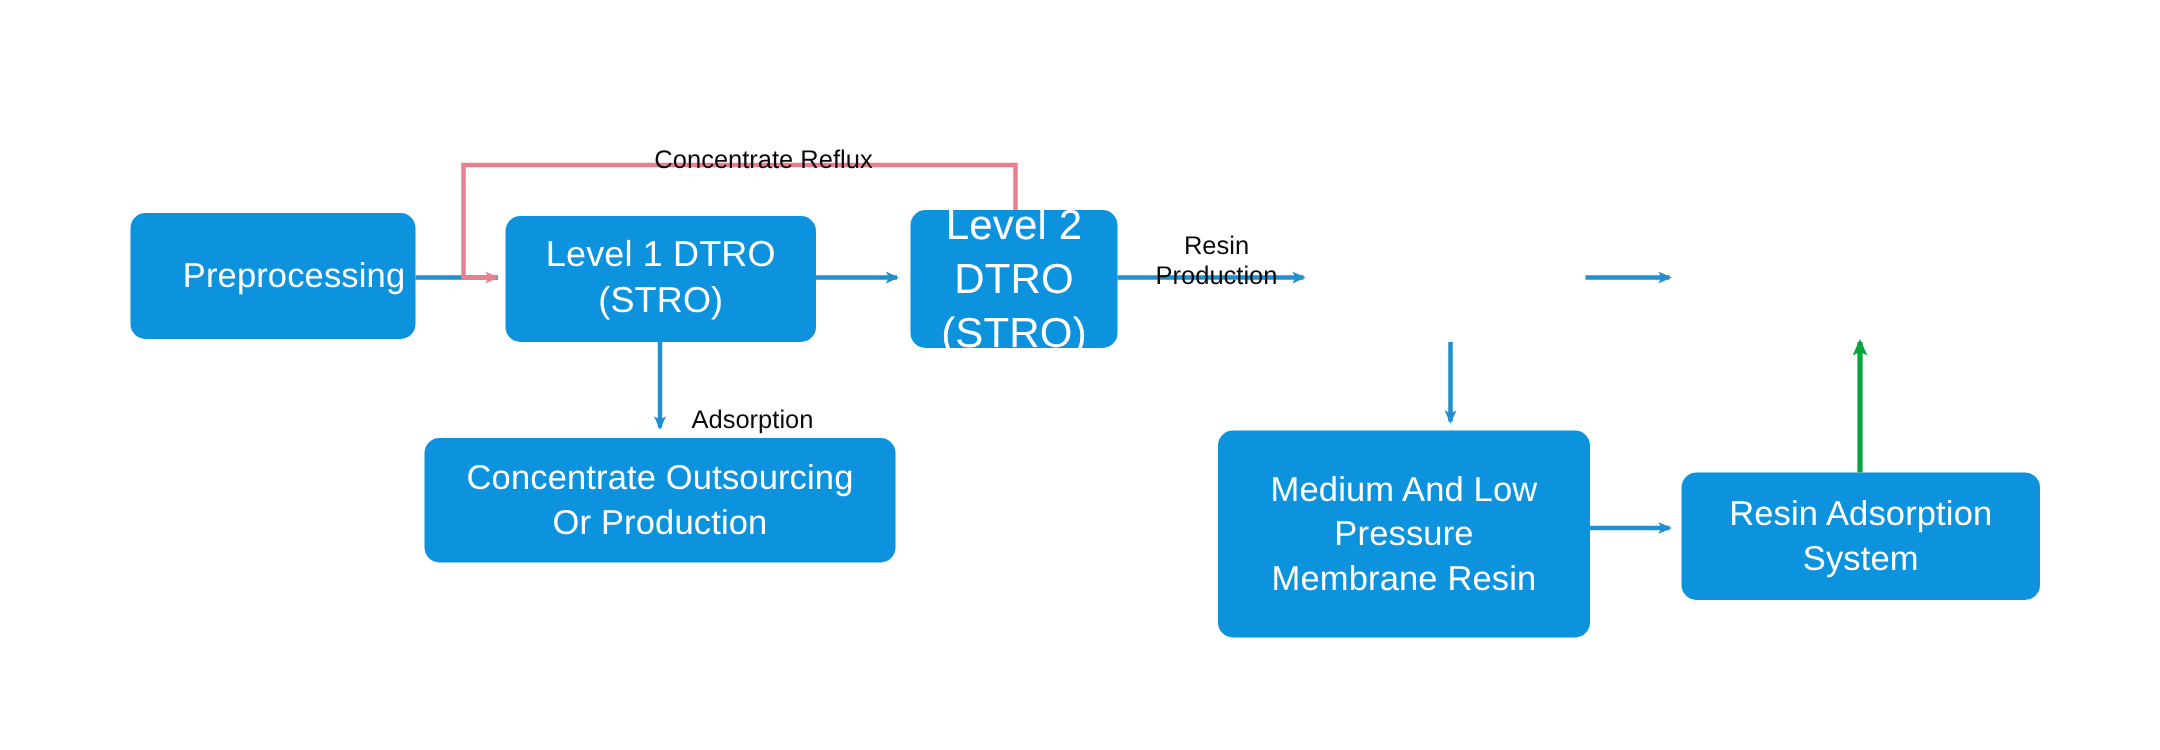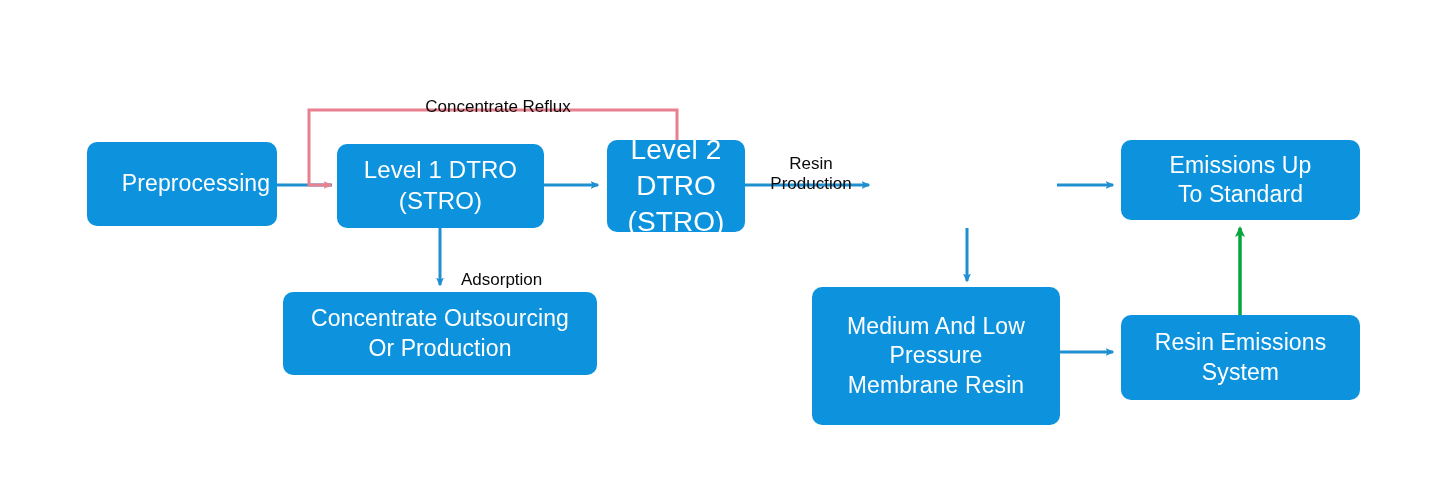--- a/index.html
+++ b/index.html
@@ -102,42 +102,38 @@
 (STRO)</span>
   </div>
 
   <div class="node" style="left:607px; top:140px; width:138px; height:92px; font-size:28px;">
     <span class="node-label">Level 2
 DTRO
 (STRO)</span>
   </div>
 
 
-  <div class="node" style="left:1121px; top:140px; width:239px; height:80px; font-size:23px;">
-    <span class="node-label">Emissions Up
-To Standard</span>
-  </div>
 
   <div class="node" style="left:283px; top:292px; width:314px; height:83px; font-size:23px;">
     <span class="node-label">Concentrate Outsourcing
 Or Production</span>
   </div>
 
   <div class="node" style="left:812px; top:287px; width:248px; height:138px; font-size:23px;">
     <span class="node-label">Medium And Low
 Pressure
 Membrane Resin</span>
   </div>
 
   <div class="node" style="left:1121px; top:315px; width:239px; height:85px; font-size:23px;">
-    <span class="node-label">Resin Emissions
+    <span class="node-label">Resin Adsorption
 System</span>
   </div>
 
-  <div class="edge-label center" style="left:417px; top:76px; width:162px;">
+  <div class="edge-label center" style="left:428px; top:76px; width:162px;">
     <span>Concentrate Reflux</span>
   </div>
 
   <div class="edge-label center" style="left:756px; top:133px; width:110px;">
     <span>Resin
 Production</span>
   </div>
 
   <div class="edge-label" style="left:461px; top:249px; width:130px;">
     <span>Adsorption</span>

